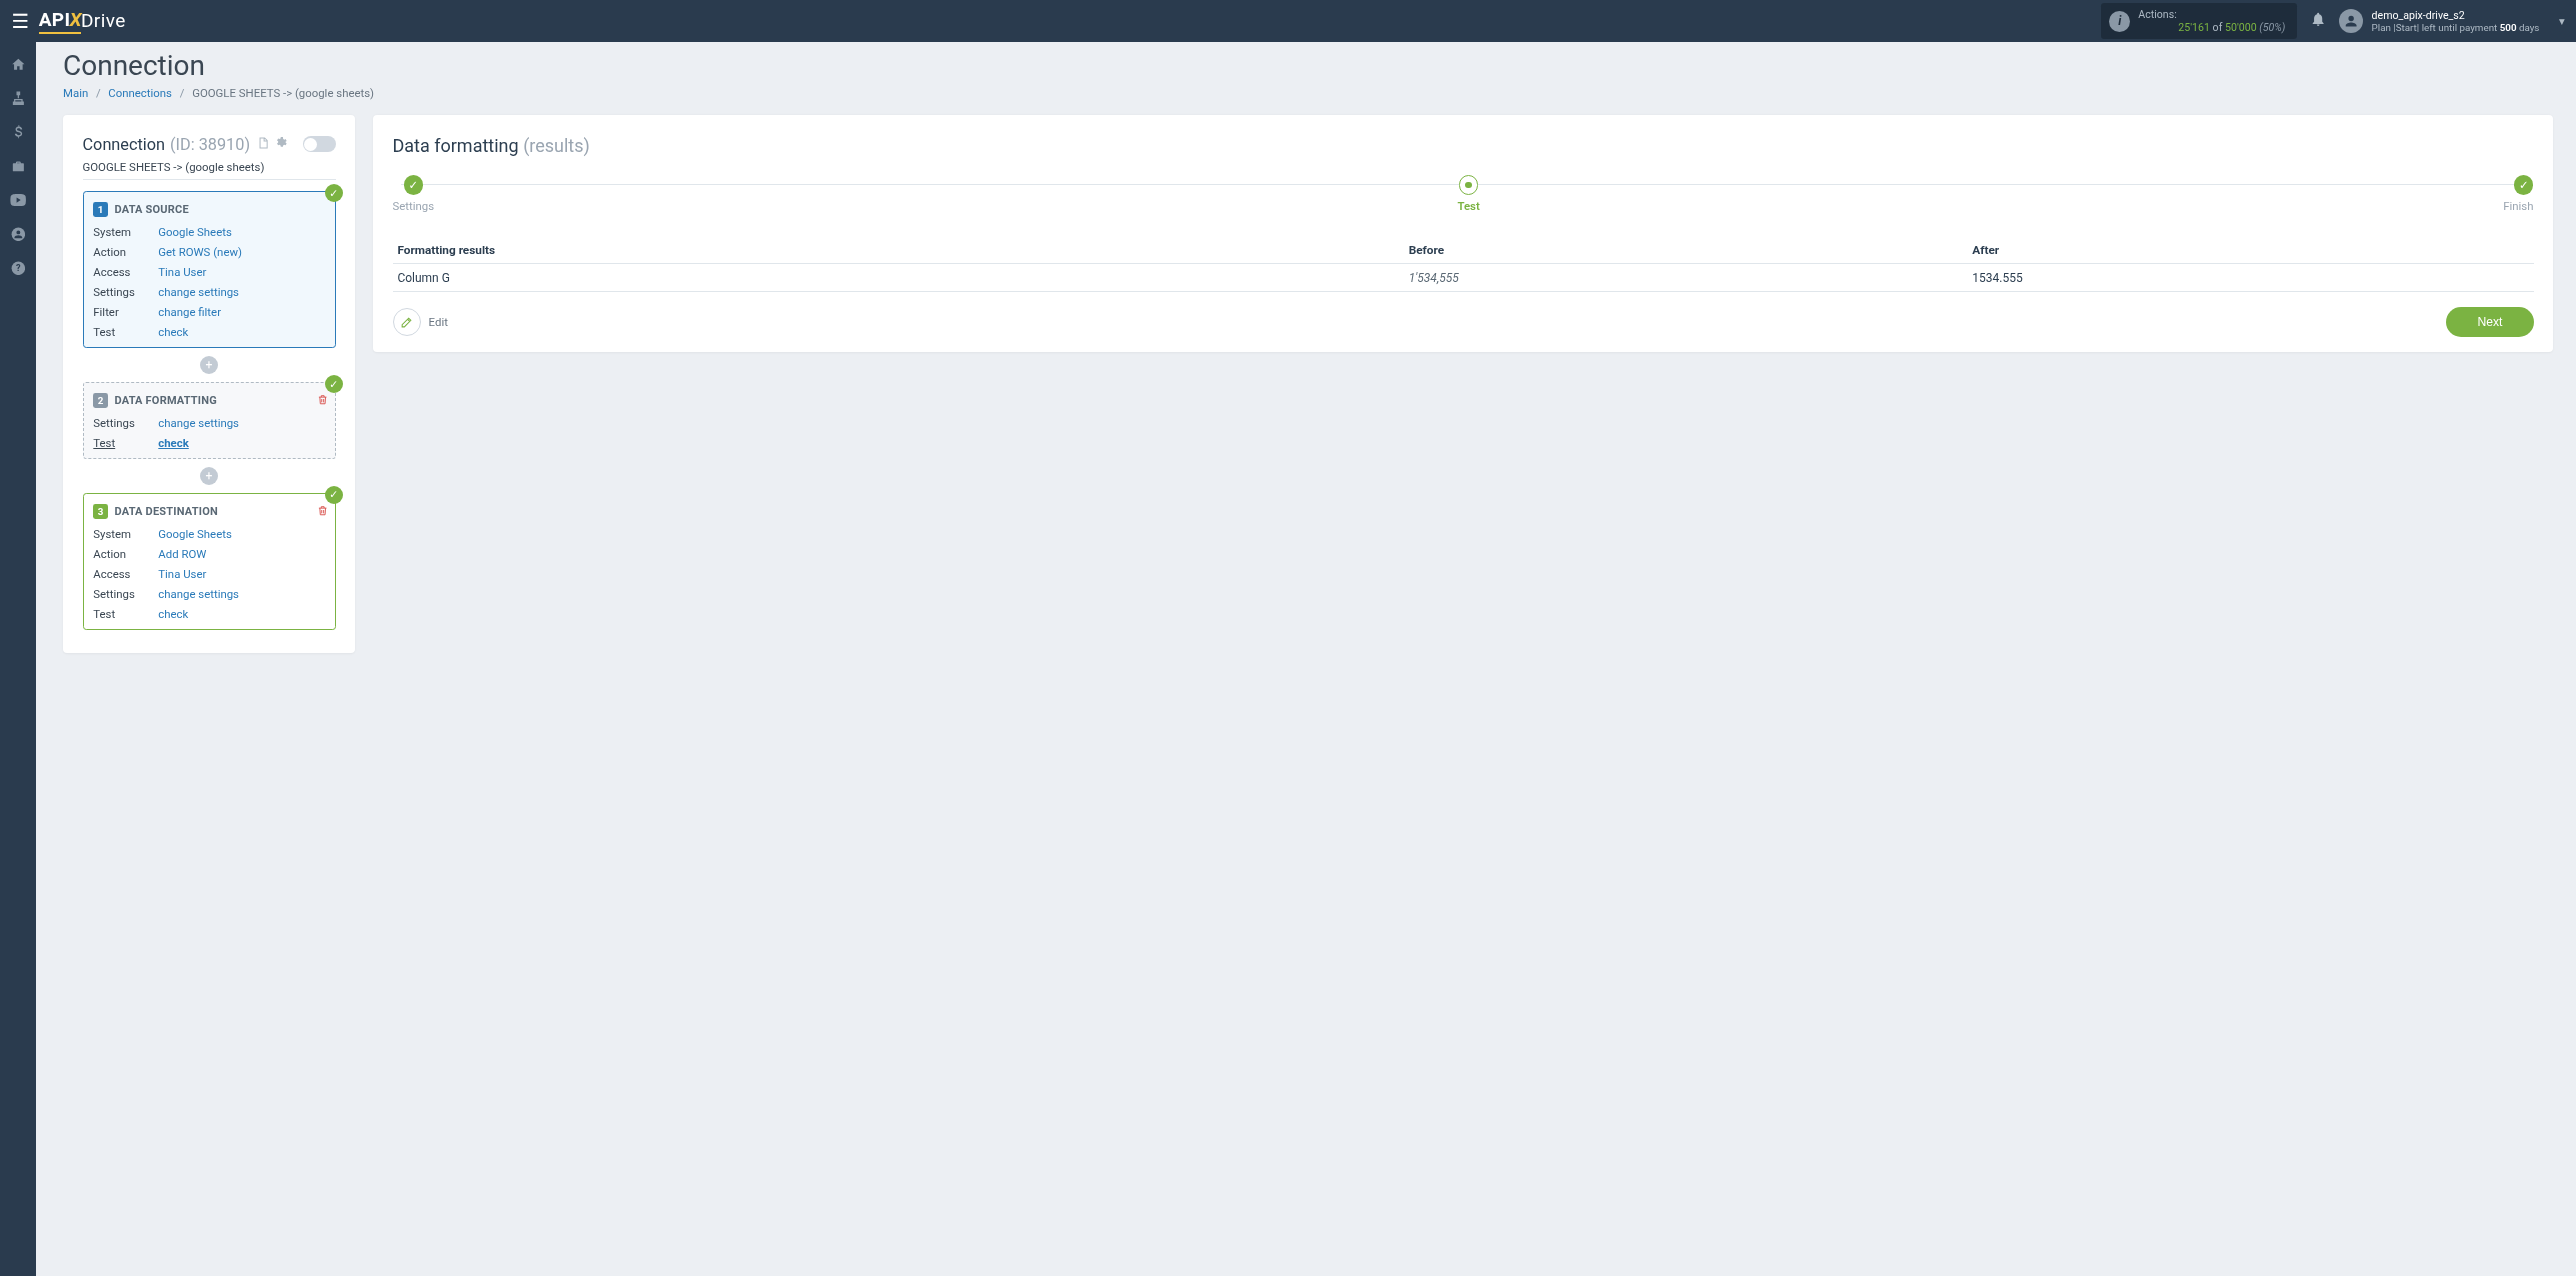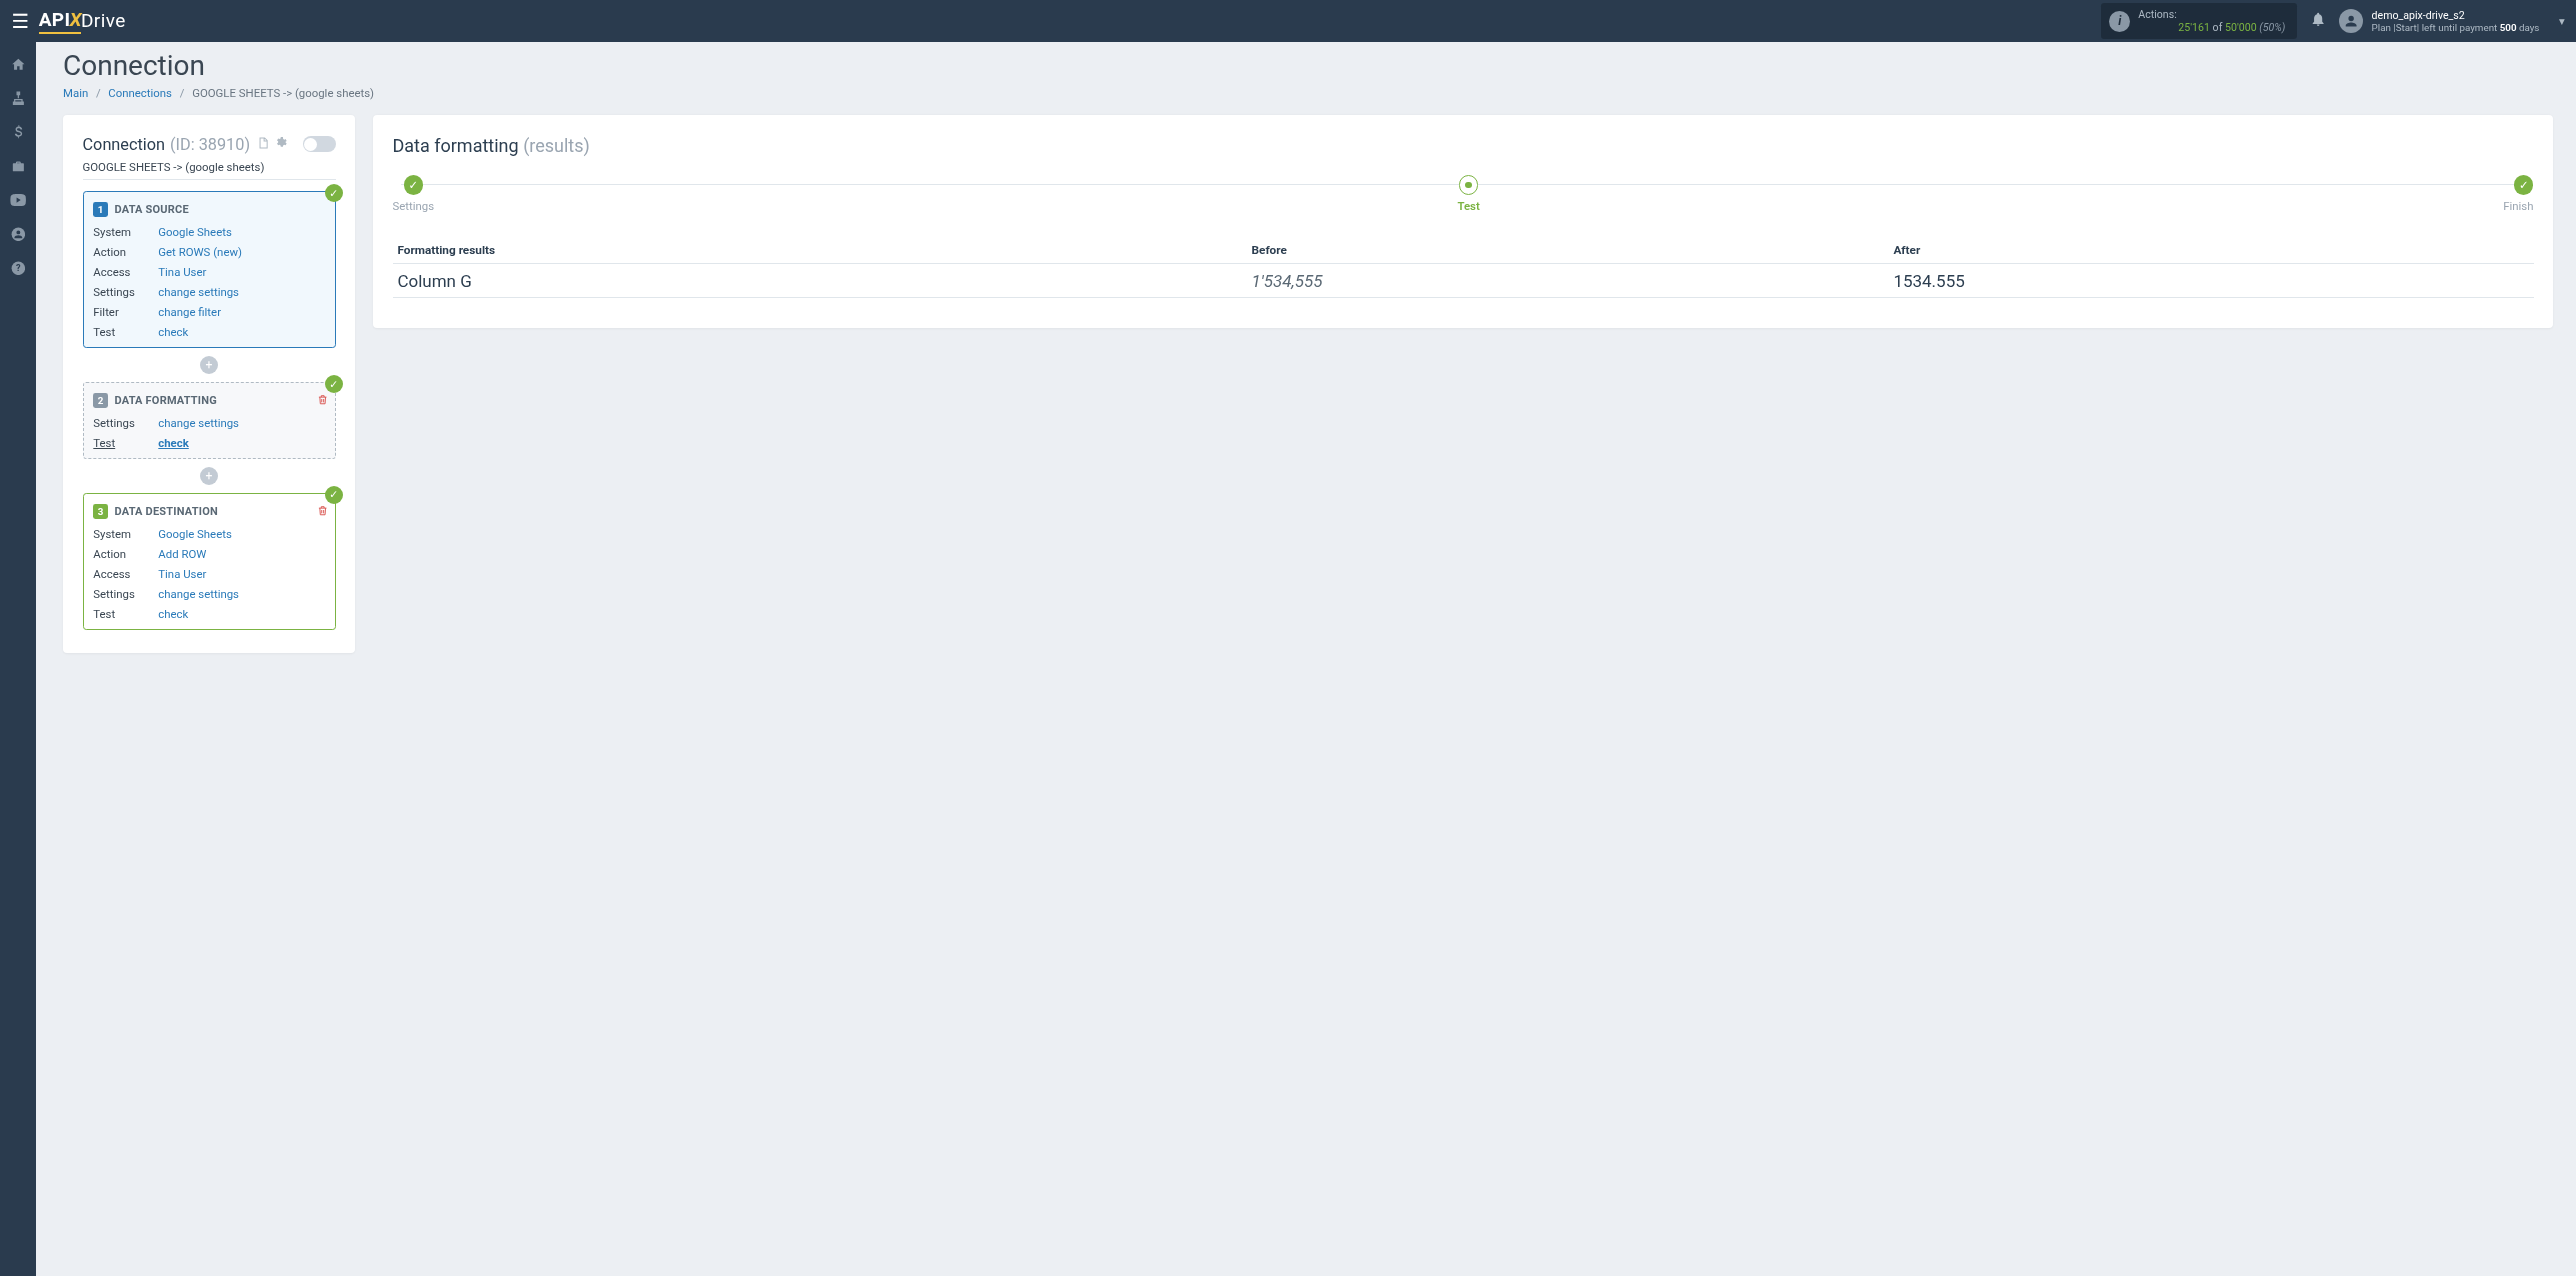--- a/index.html
+++ b/index.html
@@ -97,21 +97,21 @@
 .stepper-circle.done { background:#7bb342; color:#fff; }
 .stepper-circle.current { border:1.6px solid #7bb342; }
 .stepper-circle.current .dot { width:6.5px; height:6.5px; background:#7bb342; border-radius:50%; }
 .stepper-label { margin-top:4.9px; font-size:11.4px; }
 .stepper-label.done { color:#9aa5b1; }
 .stepper-label.current { color:#7bb342; font-weight:600; }
 .stepper-label.pending { color:#9aa5b1; }
 
 .tbl { width:100%; border-collapse:collapse; margin-bottom:14.7px; }
 .tbl th { text-align:left; font-weight:700; font-size:11.8px; color:#2c3e50; padding:6.5px 4.9px; border-bottom:0.8px solid #e0e6eb; }
-.tbl td { padding:6.5px 4.9px; border-bottom:0.8px solid #e0e6eb; font-size:17px; }
+.tbl td { padding:6.5px 4.9px; border-bottom:0.8px solid #e0e6eb; font-size:12px; }
 .tbl td.before { font-style:italic; color:#5a6874; }
 
 .actions-row { display:flex; align-items:center; justify-content:space-between; }
 .edit-btn { display:flex; align-items:center; gap:8.1px; cursor:pointer; }
 .edit-circle { width:28px; height:28px; border:0.8px solid #d1d8e0; border-radius:50%; display:flex; align-items:center; justify-content:center; color:#7bb342; font-size:13px; }
 .edit-label { color:#6a7682; font-size:11.4px; }
 .next-btn { background:#7bb342; color:#fff; border:none; border-radius:16.3px; padding:8.1px 31px; font-size:12.2px; cursor:pointer; }
 </style>
 </head>
 <body>
@@ -344,18 +344,29 @@
             </thead>
             <tbody id="tbl-body">
                 <tr>
                   <td>Column G</td>
                   <td class="before">1'534,555</td>
                   <td>1534.555</td>
                 </tr>
               </tbody>
           </table>
 
+          <div class="actions-row">
+            <div class="edit-btn">
+              <div class="edit-circle">
+                <svg width="13" height="13" viewBox="0 0 24 24" fill="none" stroke="#7bb342" stroke-width="2">
+                    <path d="M4 20h4L20 8l-4-4L4 16zM14 6l4 4"></path>
+                  </svg>
+              </div>
+              <span class="edit-label">Edit</span>
+            </div>
+            <button class="next-btn">Next</button>
+          </div>
         </div>
       </div>
     </div>
   </div>
 </div>
 
 
 </body></html>

